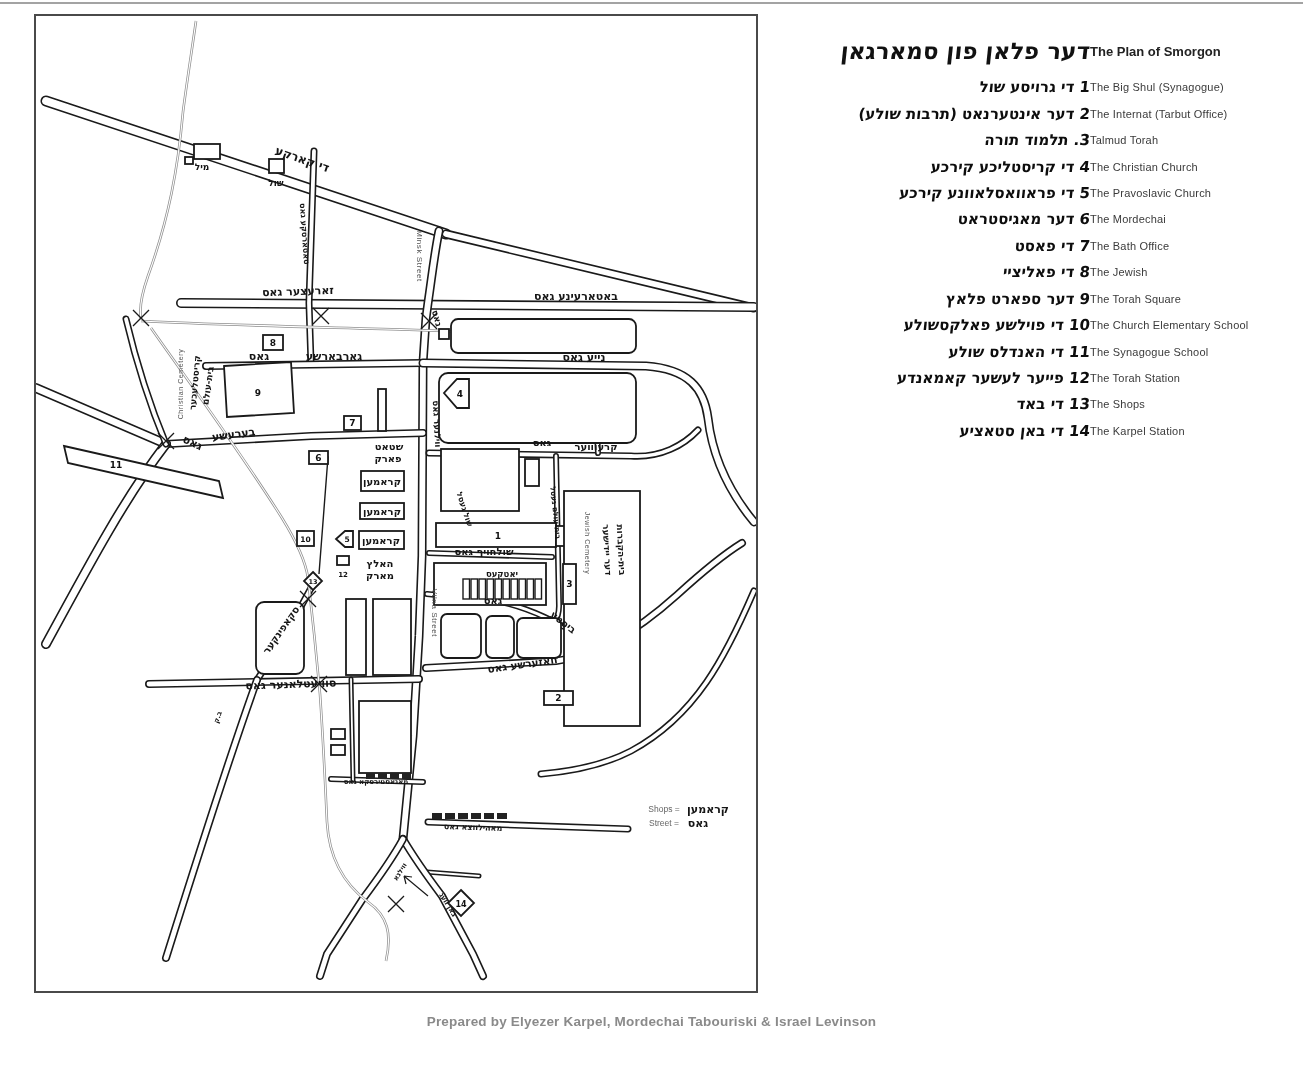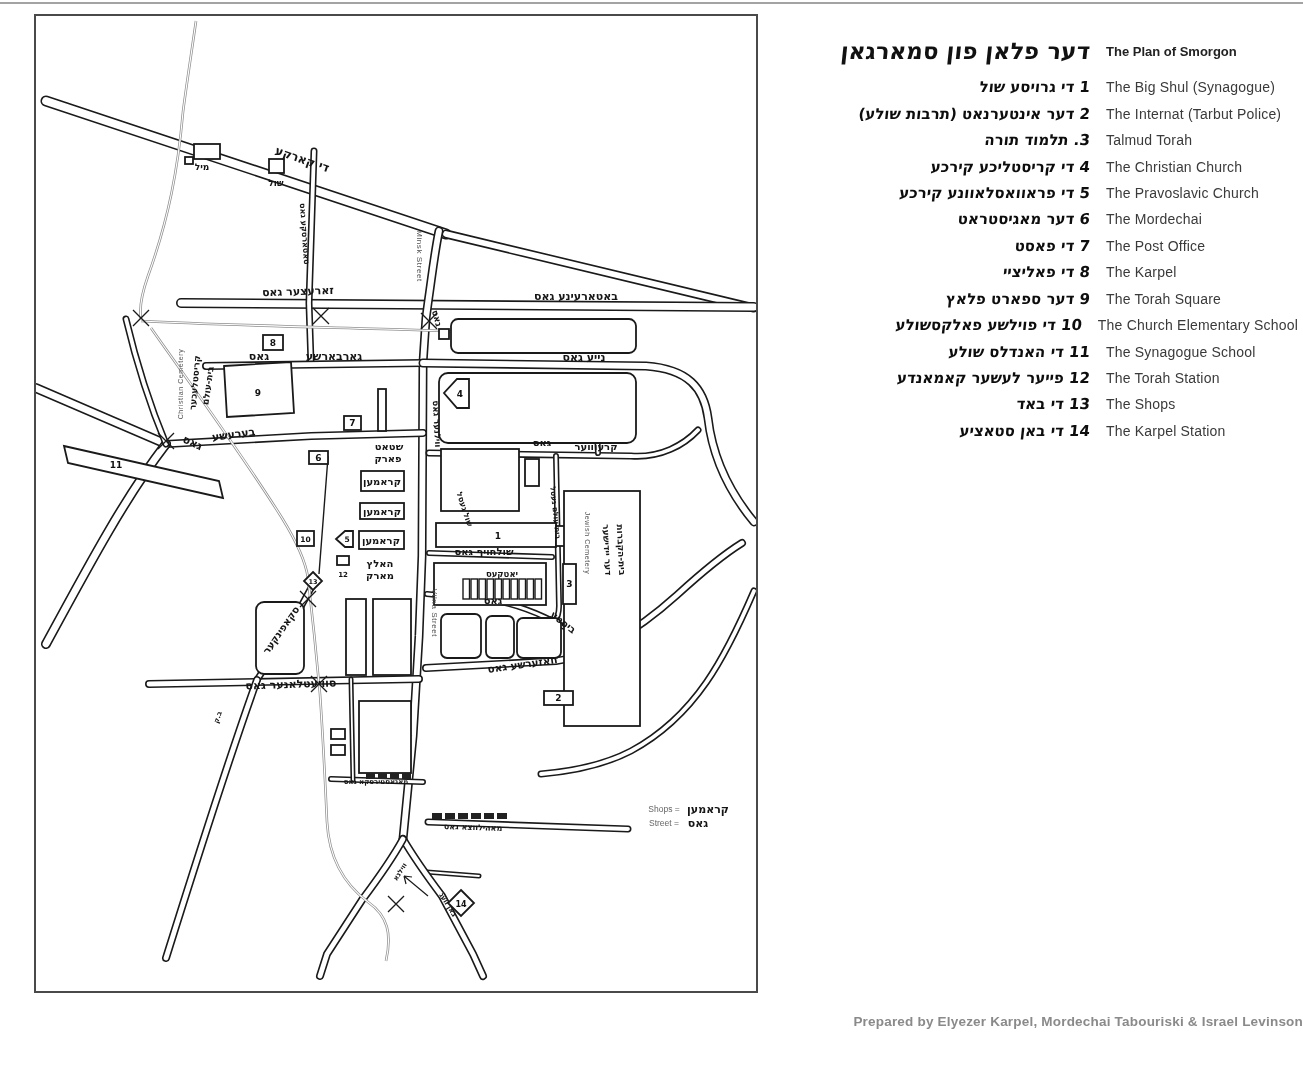--- a/index.html
+++ b/index.html
@@ -5,26 +5,26 @@
   html,body{margin:0;padding:0;background:#fff;}
   body{position:relative;width:1303px;height:1066px;overflow:hidden;
        font-family:"Liberation Sans",sans-serif;}
   .top-rule{position:absolute;left:0;top:2px;width:1303px;height:2px;background:#a3a3a3;}
   .map-frame{position:absolute;left:34px;top:14px;width:720px;height:975px;
              border:2px solid #4a4a4a;background:#fff;box-sizing:content-box;}
   .legend{position:absolute;left:778px;top:28px;width:520px;}
   .lg-title-row{display:flex;align-items:center;height:46px;}
   .lg-title-yi{width:312px;text-align:right;direction:rtl;font-family:"DejaVu Sans",sans-serif;
                font-weight:bold;font-size:23px;color:#111;transform:skewX(-6deg);}
-  .lg-title-en{margin-left:16px;font-size:13px;font-weight:bold;color:#222;white-space:nowrap;}
+  .lg-title-en{margin-left:0;font-size:13px;font-weight:bold;color:#222;white-space:nowrap;}
   .lg-row{display:flex;align-items:center;height:26.45px;}
   .lg-yi{width:312px;text-align:right;direction:rtl;font-family:"DejaVu Sans",sans-serif;
          font-weight:bold;font-size:15px;color:#0d0d0d;transform:skewX(-6deg);white-space:nowrap;}
-  .lg-en{margin-left:16px;font-size:14px;color:#3a3a3a;white-space:nowrap;letter-spacing:.2px;}
-  .caption{position:absolute;left:0;top:1014px;width:1303px;text-align:right;
+  .lg-en{font-size:11px;color:#3a3a3a;white-space:nowrap;letter-spacing:.2px;}
+  .caption{position:absolute;left:0;top:1014px;width:1303px;text-align:center;
            font-size:13.5px;font-weight:bold;color:#8a8a8a;letter-spacing:.2px;}
   .mt-yi{font-family:"DejaVu Sans",sans-serif;font-weight:bold;fill:#151515;}
   .mt-en{font-family:"Liberation Sans",sans-serif;fill:#555;letter-spacing:.6px;}
   .mt-en2{font-family:"Liberation Sans",sans-serif;fill:#666;}
   .mk-num{font-family:"DejaVu Sans",sans-serif;font-weight:bold;fill:#111;}
 </style>
 </head>
 <body>
 
 <div class="top-rule"></div>
@@ -241,45 +241,45 @@
     <span class="lg-title-yi" dir="rtl">דער פלאן פון סמארגאן</span>
     <span class="lg-title-en">The Plan of Smorgon</span>
   </div>
   <div id="legend-items">
       <div class="lg-row">
         <span class="lg-yi" dir="rtl">1 די גרויסע שול</span>
         <span class="lg-en">The Big Shul (Synagogue)</span>
       </div>
       <div class="lg-row">
         <span class="lg-yi" dir="rtl">2 דער אינטערנאט (תרבות שולע)</span>
-        <span class="lg-en">The Internat (Tarbut Police)</span>
+        <span class="lg-en">The Internat (Tarbut Office)</span>
       </div>
       <div class="lg-row">
         <span class="lg-yi" dir="rtl">3. תלמוד תורה</span>
         <span class="lg-en">Talmud Torah</span>
       </div>
       <div class="lg-row">
         <span class="lg-yi" dir="rtl">4 די קריסטליכע קירכע</span>
         <span class="lg-en">The Christian Church</span>
       </div>
       <div class="lg-row">
         <span class="lg-yi" dir="rtl">5 די פראוואסלאוונע קירכע</span>
         <span class="lg-en">The Pravoslavic Church</span>
       </div>
       <div class="lg-row">
         <span class="lg-yi" dir="rtl">6 דער מאגיסטראט</span>
         <span class="lg-en">The Mordechai</span>
       </div>
       <div class="lg-row">
         <span class="lg-yi" dir="rtl">7 די פאסט</span>
-        <span class="lg-en">The Post Office</span>
+        <span class="lg-en">The Bath Office</span>
       </div>
       <div class="lg-row">
         <span class="lg-yi" dir="rtl">8 די פאליציי</span>
-        <span class="lg-en">The Karpel</span>
+        <span class="lg-en">The Jewish</span>
       </div>
       <div class="lg-row">
         <span class="lg-yi" dir="rtl">9 דער ספארט פלאץ</span>
         <span class="lg-en">The Torah Square</span>
       </div>
       <div class="lg-row">
         <span class="lg-yi" dir="rtl">10 די פוילשע פאלקסשולע</span>
         <span class="lg-en">The Church Elementary School</span>
       </div>
       <div class="lg-row">

